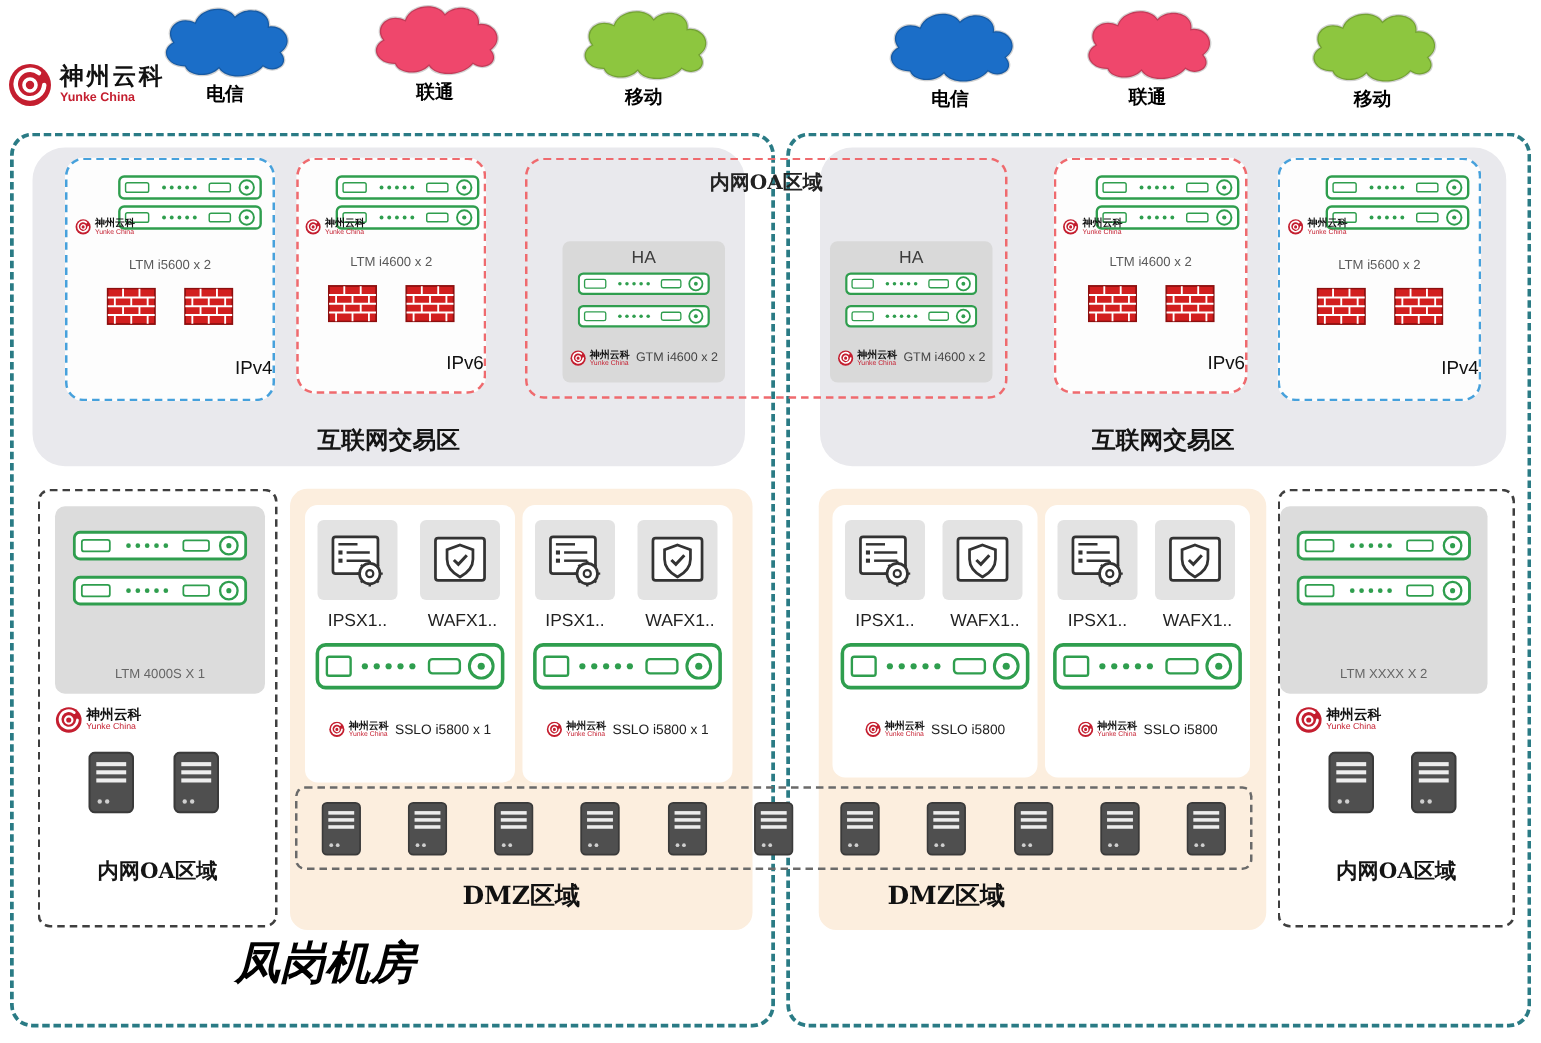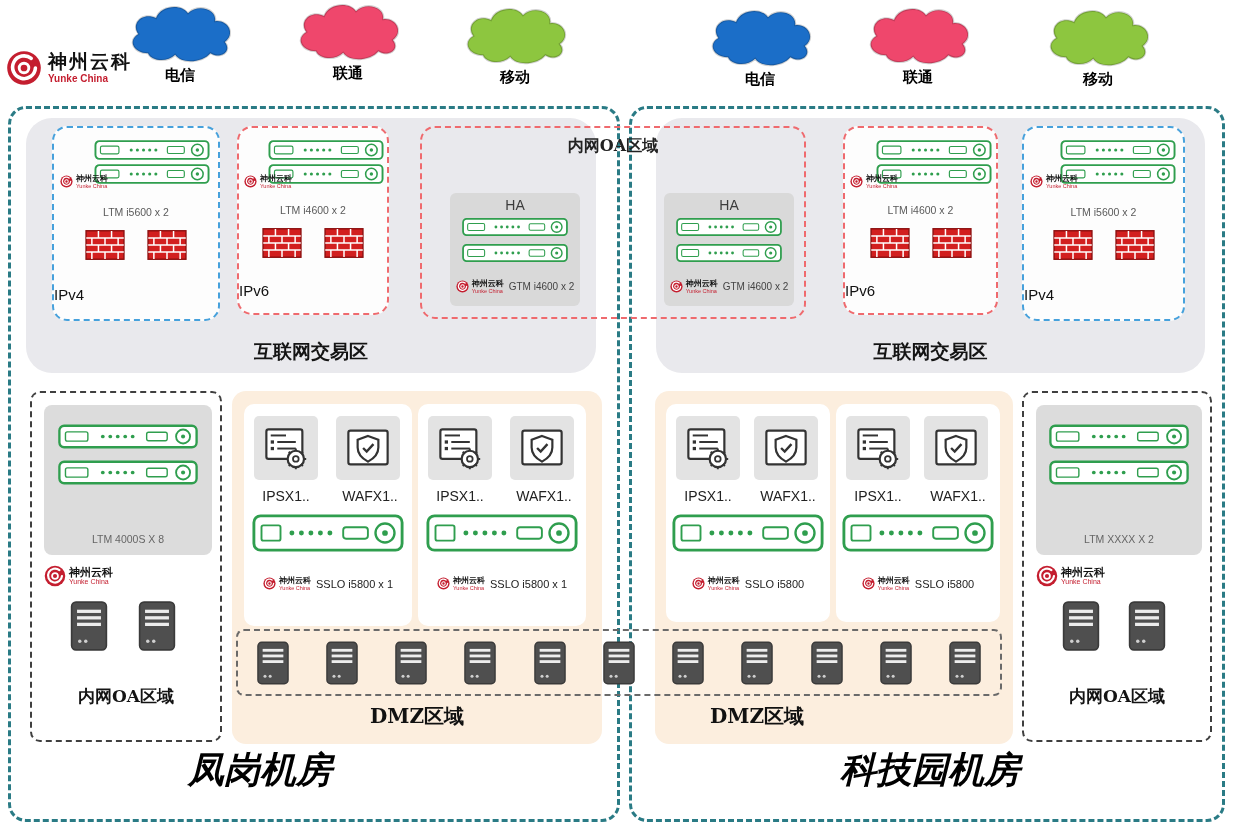--- a/index.html
+++ b/index.html
@@ -12,21 +12,21 @@
   .zone-title{position:absolute;left:0;right:0;bottom:8px;text-align:center;font-size:19px;
               font-weight:bold;color:#141414;font-family:"DejaVu Serif",serif}
   .dash-blue{border:2px dashed #46a1dc;border-radius:15px;background:#fdfdfd}
   .dash-red{border:2px dashed #ef6a6e;border-radius:15px;background:#fdfdfd}
   .dns{border:2px dashed #ef6a6e;border-radius:15px}
   .dns-title{position:absolute;top:8px;left:0;right:0;text-align:center;font-weight:bold;
              font-size:16px;color:#222;font-family:"DejaVu Serif",serif}
   .bars{display:flex;flex-direction:column;gap:4px;align-items:center}
   .dev-label{position:absolute;left:0;right:0;text-align:center;font-size:10.5px;color:#5a5a5a}
   .fw-row{position:absolute;left:0;right:0;display:flex;justify-content:center;gap:22px}
-  .ip-label{position:absolute;left:0;right:0;text-align:left;font-size:15px;color:#111}
+  .ip-label{position:absolute;left:0;right:0;text-align:right;font-size:15px;color:#111}
   .ha{background:#d9d9d9;border-radius:6px}
   .ha-title{position:absolute;top:4px;left:0;right:0;text-align:center;font-size:14px;color:#3c3c3c}
   .bot-row{position:absolute;left:0;right:0;display:flex;justify-content:center;align-items:center;gap:5px}
   .gtm-label{font-size:10px;color:#444}
   .sslo-label{font-size:11px;color:#222}
   .oa-frame{border:2px dashed #3f3f3f;border-radius:10px;background:#fff}
   .graybox{position:absolute;background:#dcdcdc;border-radius:8px}
   .dmz{background:#fceede;border-radius:14px}
   .dmz-label{position:absolute;bottom:14px;text-align:center;font-size:20px;font-weight:bold;
              font-family:"DejaVu Serif",serif;color:#111}
@@ -367,21 +367,21 @@
   <div class="abs oa-frame" style="left:30px;top:391px;width:192px;height:351px">
     <div class="graybox" style="left:12px;top:12px;width:168px;height:150px">
       <div class="abs bars" style="left:14px;top:18px;width:140px;gap:9px">
         <svg class="bar-m">
             <use href="#sym-app"></use>
           </svg>
         <svg class="bar-m">
             <use href="#sym-app"></use>
           </svg>
       </div>
-      <div class="dev-label" style="bottom:10px;color:#666">LTM 4000S X 8</div>
+      <div class="dev-label" style="bottom:10px;color:#666">LTM 4000S X 1</div>
     </div>
     <div class="abs mini-logo logo-md" style="left:12px;top:172px">
       <svg class="li-m">
           <use href="#sym-logo"></use>
         </svg>
       <span>
           <span class="ml-cn">神州云科</span>
           <span class="ml-en">Yunke China</span>
         </span>
     </div>
@@ -512,21 +512,21 @@
               <span class="ml-en">Yunke China</span>
             </span>
         </span>
         <span class="sslo-label">SSLO i5800</span>
       </div>
     </div>
     <div class="dmz-label" style="left:12px;width:180px">DMZ区域</div>
   </div>
 
   <div class="abs oa-frame" style="left:1022px;top:391px;width:190px;height:351px">
-    <div class="graybox" style="left:12px;top:12px;width:166px;height:150px">
+    <div class="graybox" style="left:0;top:12px;width:166px;height:150px">
       <div class="abs bars" style="left:13px;top:18px;width:140px;gap:9px">
         <svg class="bar-m">
             <use href="#sym-app"></use>
           </svg>
         <svg class="bar-m">
             <use href="#sym-app"></use>
           </svg>
       </div>
       <div class="dev-label" style="bottom:10px;color:#666">LTM XXXX X 2</div>
     </div>
@@ -578,15 +578,14 @@
       </svg>
     <svg class="srv">
         <use href="#sym-srv"></use>
       </svg>
     <svg class="srv">
         <use href="#sym-srv"></use>
       </svg>
   </div>
 
   <div class="dc-name" style="left:140px;top:746px;width:240px">凤岗机房</div>
-  <div class="dc-name" style="left:780px;top:746px;width:300px">科技园机房</div>
 
 </div>
 
 </body></html>

